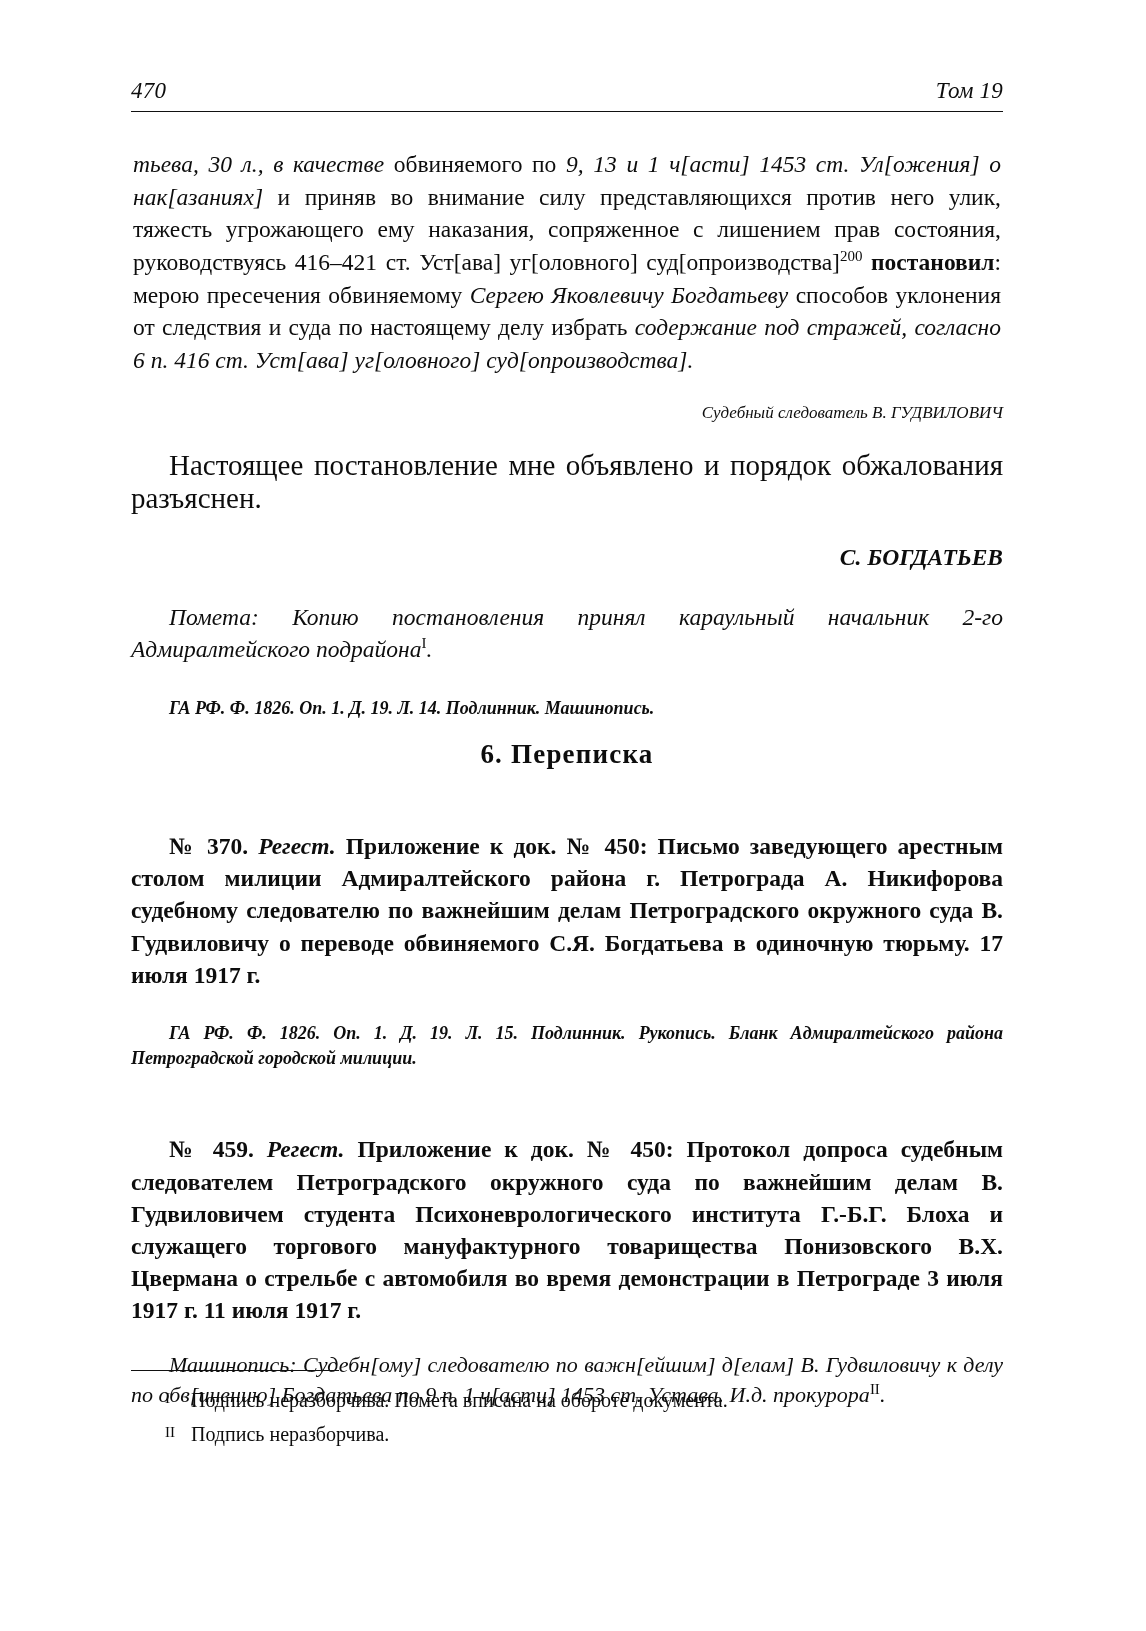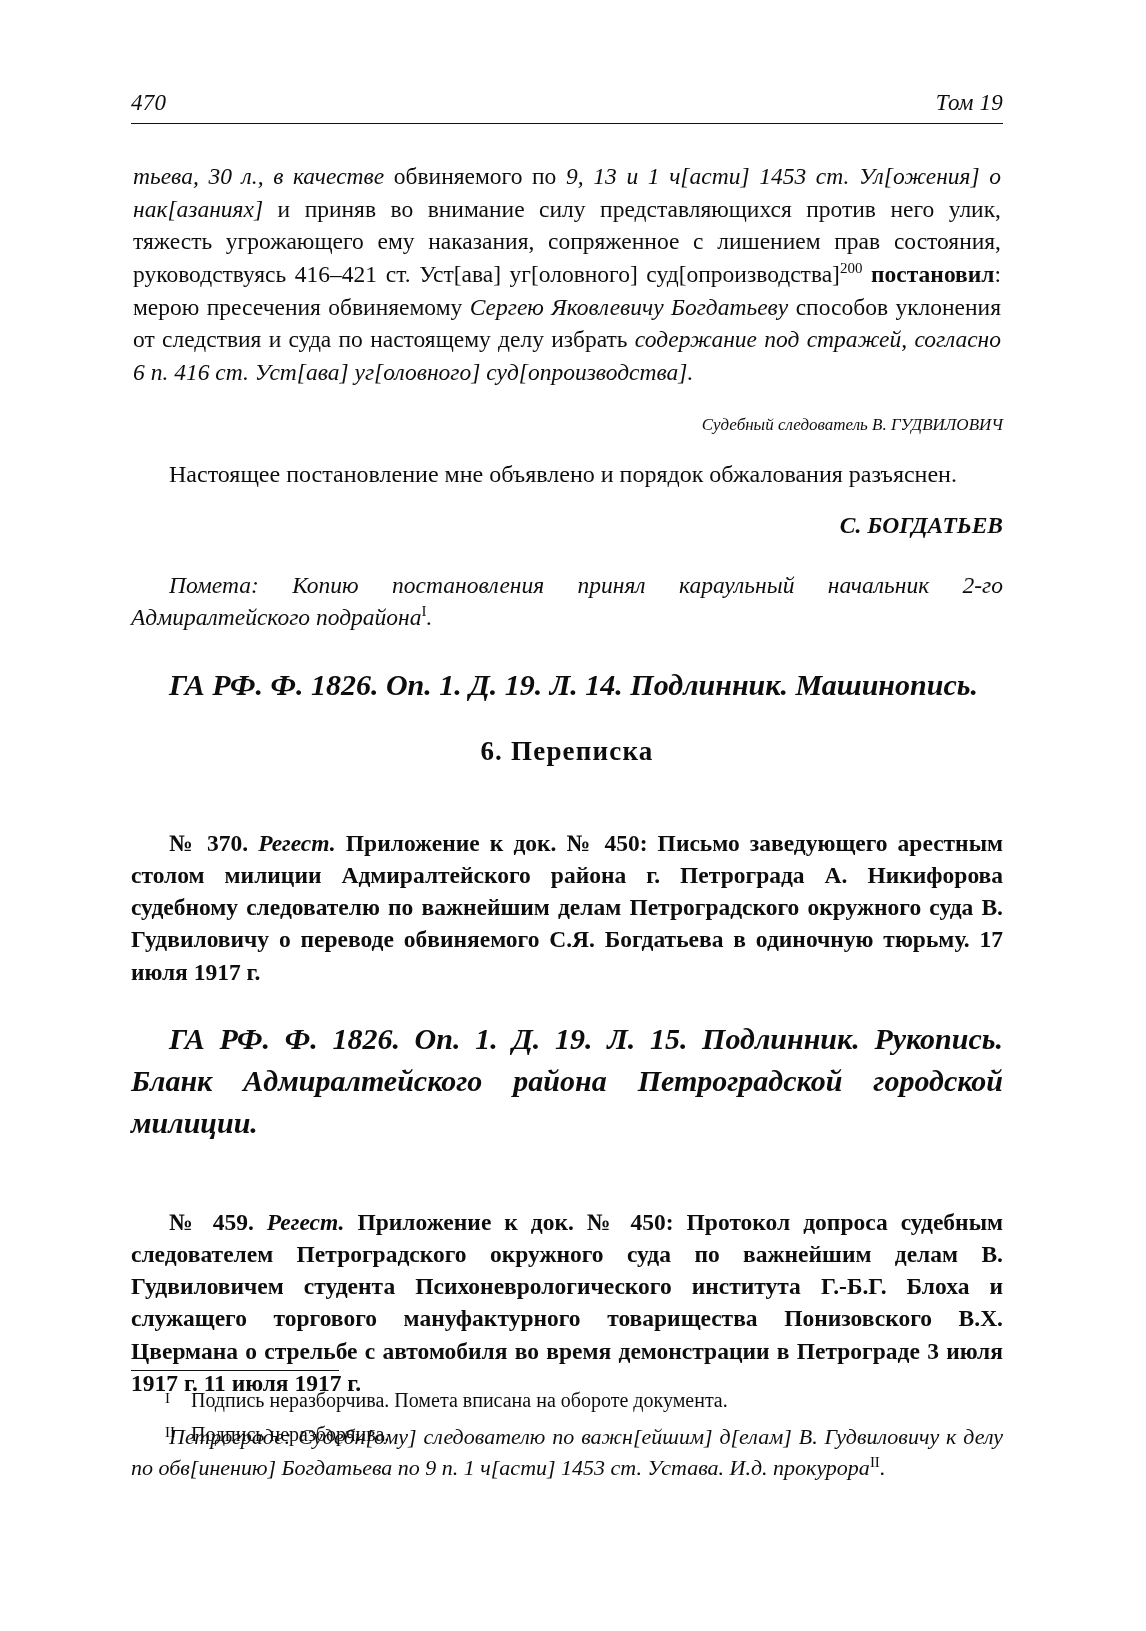--- a/index.html
+++ b/index.html
@@ -13,21 +13,21 @@
     height: 1631px;
     margin: 0 auto;
     background: #ffffff;
     font-family: "Liberation Serif", serif;
     color: #0d0d0d;
     box-sizing: border-box;
   }
   .content {
     position: absolute;
     left: 131px;
-    top: 90px;
+    top: 78px;
     width: 872px;
   }
   
   .runhead {
     display: flex;
     justify-content: space-between;
     align-items: baseline;
     font-style: italic;
     font-size: 23px;
     letter-spacing: 0.2px;
@@ -58,21 +58,21 @@
     font-style: normal;
   }
   .signature {
     margin-top: 26px;
     text-align: right;
     font-style: italic;
     font-size: 17px;
   }
   .p-plain {
     margin-top: 26px;
-    font-size: 24px;
+    font-size: 29px;
     text-indent: 38px;
     text-align: justify;
     font-family: Liberation Serif, serif;
   }
   .signature2 {
     margin-top: 24px;
     text-align: right;
     font-style: italic;
     font-weight: bold;
     font-size: 23.5px;
@@ -82,21 +82,21 @@
     font-style: italic;
     font-size: 23.5px;
     text-indent: 38px;
     text-align: justify;
     line-height: 1.39;
   }
   .archive {
     margin-top: 30px;
     font-style: italic;
     font-weight: bold;
-    font-size: 30px;
+    font-size: 18px;
     text-indent: 38px;
     line-height: 1.4;
     text-align: justify;
   }
   
   .section-title {
     text-align: center;
     font-weight: bold;
     font-size: 27px;
     letter-spacing: 1.2px;
@@ -177,21 +177,21 @@
     <p class="archive">ГА РФ. Ф. 1826. Оп. 1. Д. 19. Л. 14. Подлинник. Машинопись.</p>
 
     <div class="section-title">6. Переписка</div>
 
     <p class="regest"><span>№ 370.</span> <span class="it">Регест.</span><span> Приложение к док. № 450: Письмо заведующего арестным столом милиции Адмиралтейского района г. Петрограда А. Никифорова судебному следователю по важнейшим делам Петроградского окружного суда В. Гудвиловичу о переводе обвиняемого С.Я. Богдатьева в одиночную тюрьму. 17 июля 1917 г.</span></p>
 
     <p class="archive">ГА РФ. Ф. 1826. Оп. 1. Д. 19. Л. 15. Подлинник. Рукопись. Бланк Адмиралтейского района Петроградской городской милиции.</p>
 
     <p class="regest regest-2"><span>№ 459.</span> <span class="it">Регест.</span><span> Приложение к док. № 450: Протокол допроса судебным следователем Петроградского окружного суда по важнейшим делам В. Гудвиловичем студента Психоневрологического института Г.-Б.Г. Блоха и служащего торгового мануфактурного товарищества Понизовского В.Х. Цвермана о стрельбе с автомобиля во время демонстрации в Петрограде 3 июля 1917 г. 11 июля 1917 г.</span></p>
 
-    <p class="resolution"><span>Петрограде:</span><span> Судебн[ому] следователю по важн[ейшим] д[елам] В. Гудвиловичу к делу по обв[инению] Богдатьева по 9 п. 1 ч[асти] 1453 ст. Устава. И.д. прокурора</span><sup class="note">II</sup>.</p>
+    <p class="resolution"><span>Машинопись:</span><span> Судебн[ому] следователю по важн[ейшим] д[елам] В. Гудвиловичу к делу по обв[инению] Богдатьева по 9 п. 1 ч[асти] 1453 ст. Устава. И.д. прокурора</span><sup class="note">II</sup>.</p>
 
 
   </div>
 
   <div class="footnotes">
     <div class="fn-rule"></div>
     <div class="fn-row">
       <div class="fn-mark">I</div>
       <div class="fn-text">Подпись неразборчива. Помета вписана на обороте документа.</div>
     </div>

